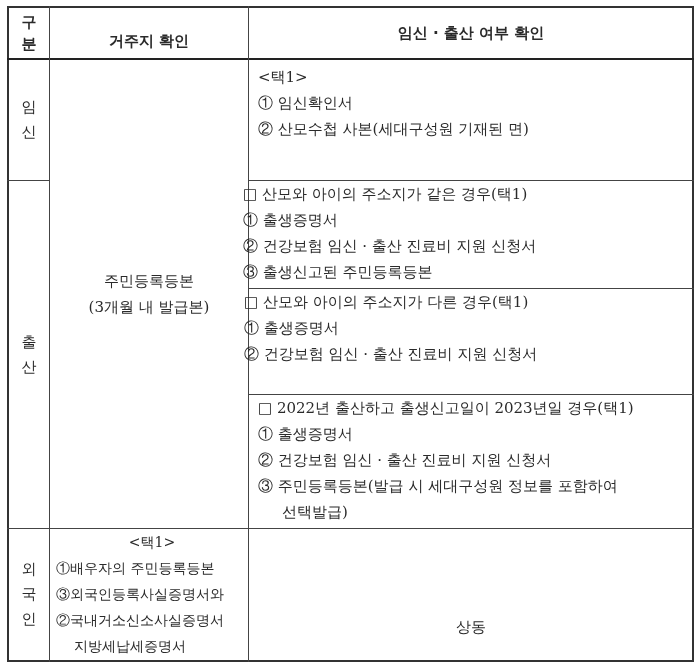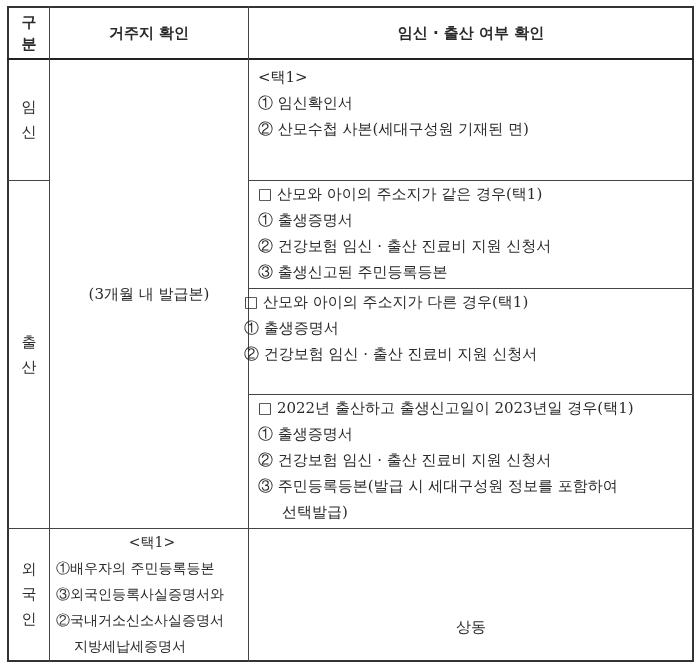--- a/index.html
+++ b/index.html
@@ -31,42 +31,43 @@
 <div class="hline" style="left:7px; top:180px; width:42px;"></div>
 <div class="hline" style="left:248px; top:180px; width:446px;"></div>
 <div class="hline" style="left:248px; top:288px; width:446px;"></div>
 <div class="hline" style="left:248px; top:394px; width:446px;"></div>
 <div class="hline" style="left:7px; top:528px; width:687px;"></div>
 
 <div class="cell hdr vert" style="left:9px; top:8px; width:40px; height:50px; line-height:22px;">
   <span>구</span>
   <span>분</span>
 </div>
-<div class="cell hdr" style="left:50px; top:8px; width:198px; height:50px;">거주지 확인</div>
+<div class="cell hdr" style="left:50px; top:16px; width:198px; height:50px;">거주지 확인</div>
 <div class="cell hdr" style="left:249px; top:8px; width:444px; height:50px;">임신 · 출산 여부 확인</div>
 
 <div class="cell vert" style="left:9px; top:60px; width:40px; height:120px;">
   <span>임</span>
   <span>신</span>
 </div>
 <div class="cell list" style="left:249px; top:62px; width:444px; height:118px;">
   <div>&lt;택1&gt;</div>
   <div>① 임신확인서</div>
   <div>② 산모수첩 사본(세대구성원 기재된 면)</div>
 </div>
 
 <div class="cell center" style="left:50px; top:60px; width:198px; height:468px;">
+  <div>주민등록등본</div>
   <div>(3개월 내 발급본)</div>
 </div>
 
 <div class="cell vert" style="left:9px; top:181px; width:40px; height:347px;">
   <span>출</span>
   <span>산</span>
 </div>
-<div class="cell list" style="left:249px; top:179px; width:444px; height:108px;">
+<div class="cell list" style="left:234px; top:179px; width:444px; height:108px;">
   <div>□ 산모와 아이의 주소지가 같은 경우(택1)</div>
   <div>① 출생증명서</div>
   <div>② 건강보험 임신 · 출산 진료비 지원 신청서</div>
   <div>③ 출생신고된 주민등록등본</div>
 </div>
 <div class="cell list" style="left:235px; top:287px; width:444px; height:107px;">
   <div>□ 산모와 아이의 주소지가 다른 경우(택1)</div>
   <div>① 출생증명서</div>
   <div>② 건강보험 임신 · 출산 진료비 지원 신청서</div>
 </div>

